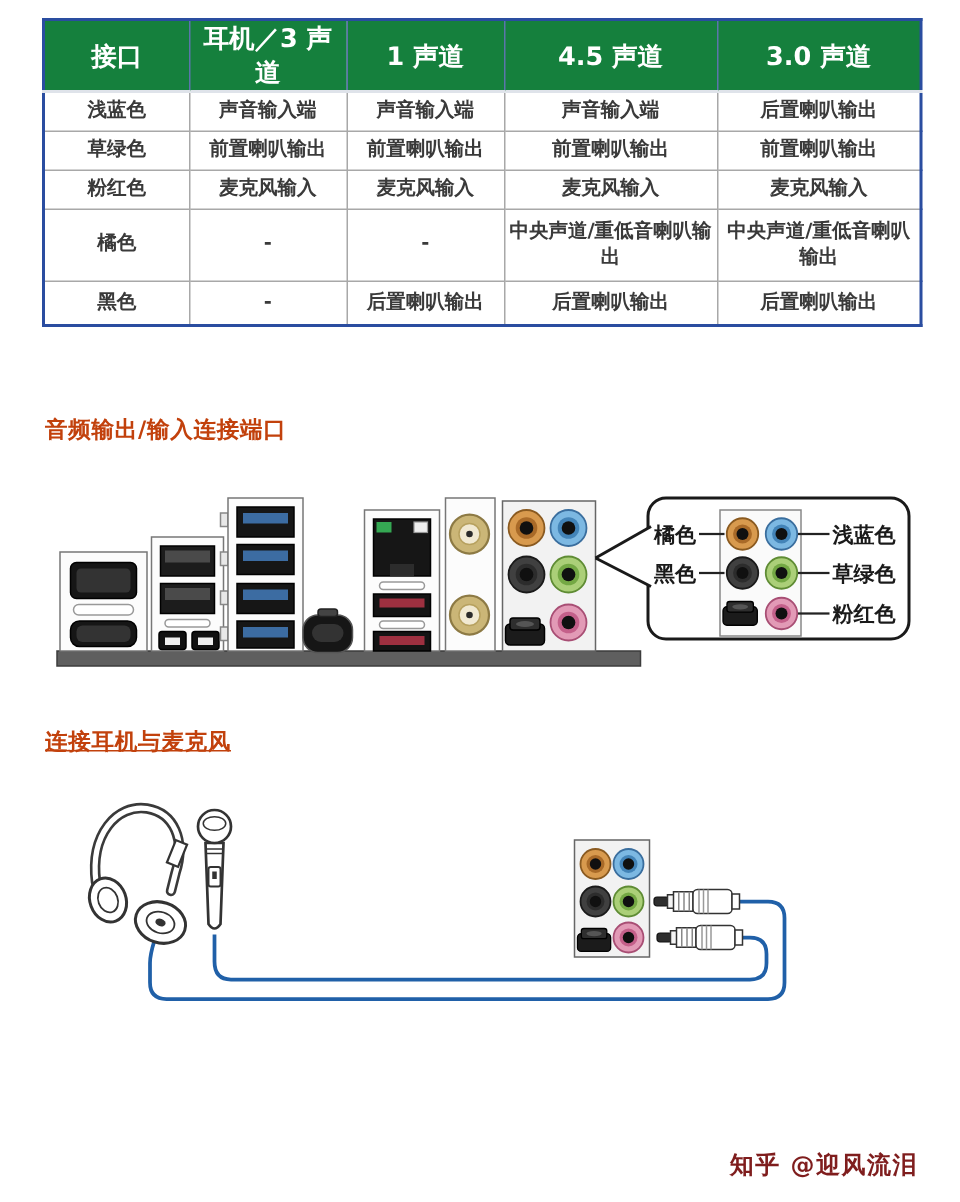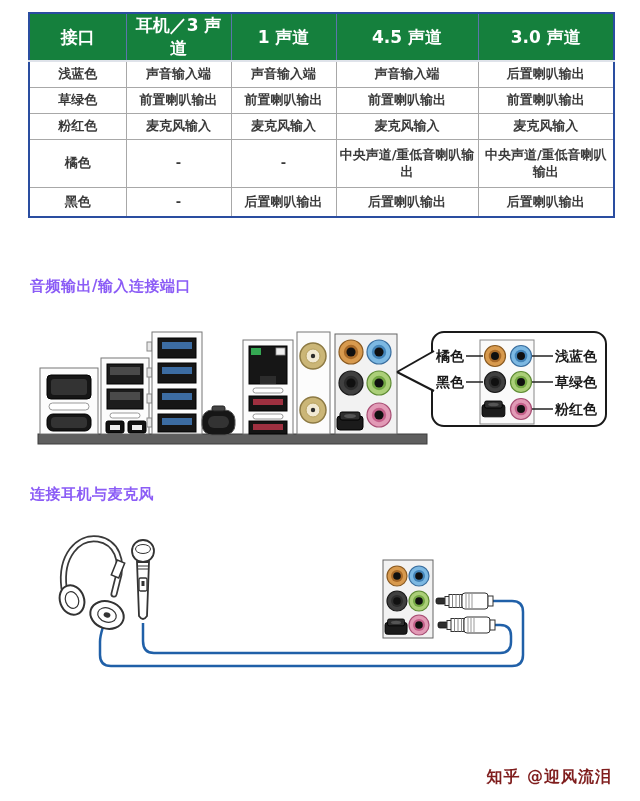--- a/index.html
+++ b/index.html
@@ -22,25 +22,25 @@
   table.audio-table th:first-child{border-left:none;}
   table.audio-table td{
     border:1px solid #a8a8a8;padding:1px 3px;line-height:1.3;vertical-align:middle;
     background:#ffffff;
   }
   tr.r-std td{height:23px;}
   tr.r-tall td{height:45px;}
   tr.r-last td{height:26px;}
   
   .sec-heading{
-    position:absolute;left:30px;font-size:15px;font-weight:bold;color:#8b5cf6;
+    position:absolute;left:30px;font-size:15px;font-weight:bold;color:#c2410c;
     letter-spacing:.5px;white-space:nowrap;
   }
   #heading1{top:277px;}
-  #heading2{top:485px;}
+  #heading2{top:485px;text-decoration:underline;}
   
   .svg1{position:absolute;left:32px;top:326px;}
   .svg2{position:absolute;left:50px;top:524px;}
   svg text{font-family:"DejaVu Sans","Liberation Sans",sans-serif;}
   .callout-label{font-size:14px;font-weight:bold;fill:#1a1a1a;}
   
   .watermark{
     position:absolute;right:28px;top:767px;font-size:16px;color:#7f1d1d;
     letter-spacing:1px;font-weight:bold;white-space:nowrap;
   }

